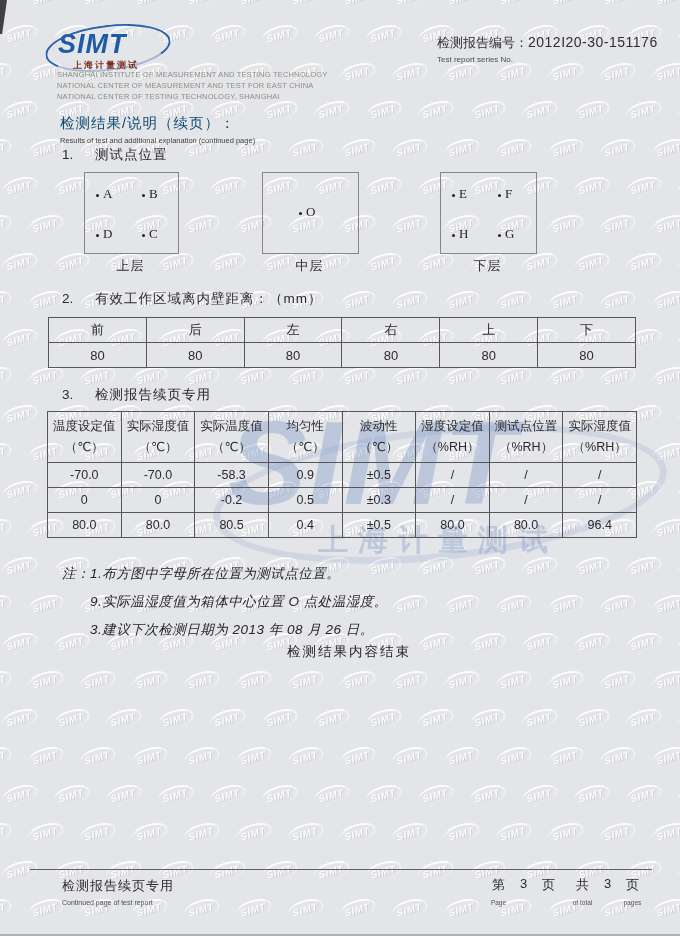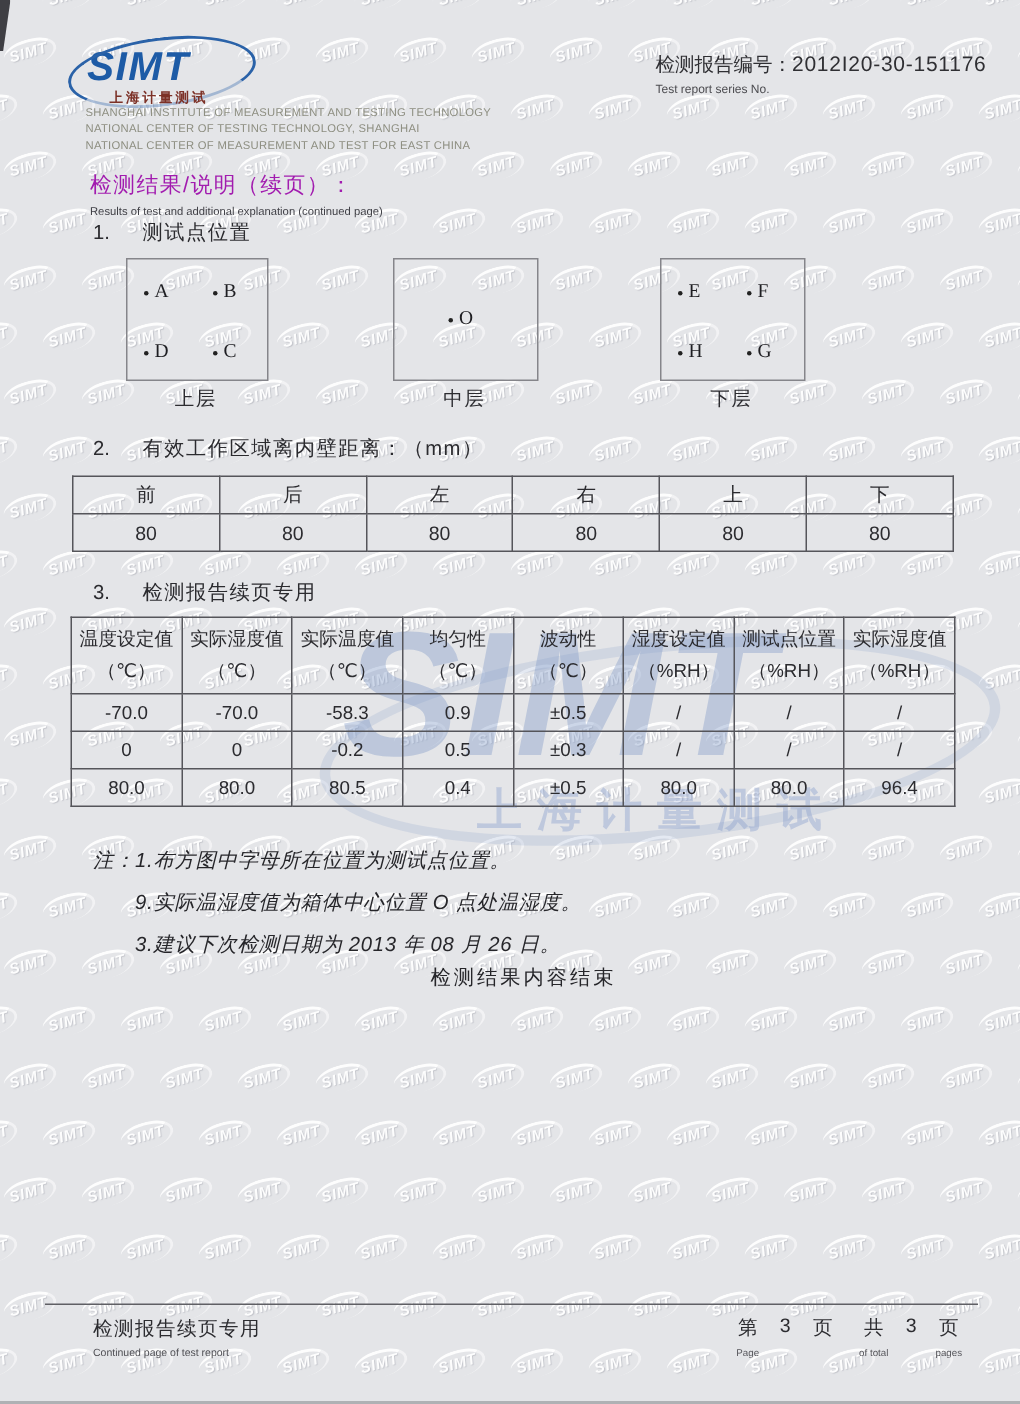--- a/index.html
+++ b/index.html
@@ -26,21 +26,21 @@
   .logo-swoosh{position:absolute;left:-13px;top:-5px;width:122px;height:42px;border:2px solid #2a62a8;
                border-radius:50%;transform:rotate(-7deg);border-bottom-color:rgba(42,98,168,.35);}
   .logo-text{font-style:italic;font-weight:bold;font-size:27px;color:#1d5ba6;letter-spacing:1px;line-height:1.1;}
   .logo-sub{font-size:9px;color:#7c3127;font-weight:bold;letter-spacing:2px;position:relative;left:15px;top:-1px;}
   .org-lines{position:absolute;left:57px;top:69px;font-size:7.5px;line-height:11px;color:#8d8e80;letter-spacing:.2px;}
   .report-no{position:absolute;left:437px;top:34px;font-size:13px;color:#2f2f33;white-space:nowrap;}
   .report-no .val{font-size:14px;letter-spacing:.5px;}
   .report-no-sub{font-size:8px;color:#4c4c50;margin-top:3px;}
   
   .title-block{position:absolute;left:60px;top:114px;}
-  .title{font-size:14.5px;letter-spacing:1px;color:#a21caf;}
+  .title{font-size:14.5px;letter-spacing:1px;color:#0c4a6e;}
   .title-sub{font-size:7.5px;color:#3f3f45;margin-top:3px;}
   
   .sec{position:absolute;left:62px;font-size:13.5px;color:#2b2b2f;letter-spacing:1px;}
   .sec .sec-no{display:inline-block;width:33px;letter-spacing:0;}
   .sec1{top:146px;} .sec2{top:290px;} .sec3{top:386px;}
   
   .layer-box{position:absolute;top:172px;height:80px;border:1px solid #85858a;}
   .b1{left:84px;width:93px;} .b2{left:262px;width:95px;} .b3{left:440px;width:95px;}
   .pt{position:absolute;font-family:"Liberation Serif","DejaVu Serif",serif;font-size:13px;color:#1e1e22;white-space:nowrap;}
   .dot{display:inline-block;width:3px;height:3px;background:#222;border-radius:50%;vertical-align:middle;margin-right:4px;}
@@ -457,22 +457,22 @@
   <div class="content">
 
     <div class="logo">
       <span class="logo-swoosh"></span>
       <div class="logo-text">SIMT</div>
       <div class="logo-sub">上海计量测试</div>
     </div>
 
     <div class="org-lines">
       <div>SHANGHAI INSTITUTE OF MEASUREMENT AND TESTING TECHNOLOGY</div>
+      <div>NATIONAL CENTER OF MEASUREMENT AND TEST FOR EAST CHINA</div>
       <div>NATIONAL CENTER OF TESTING TECHNOLOGY, SHANGHAI</div>
-      <div>NATIONAL CENTER OF MEASUREMENT AND TEST FOR EAST CHINA</div>
     </div>
 
     <div class="report-no">
       <span>检测报告编号：</span><span class="val">2012I20-30-151176</span>
       <div class="report-no-sub">Test report series No.</div>
     </div>
 
     <div class="title-block">
       <div class="title">检测结果/说明（续页）：</div>
       <div class="title-sub">Results of test and additional explanation (continued page)</div>

